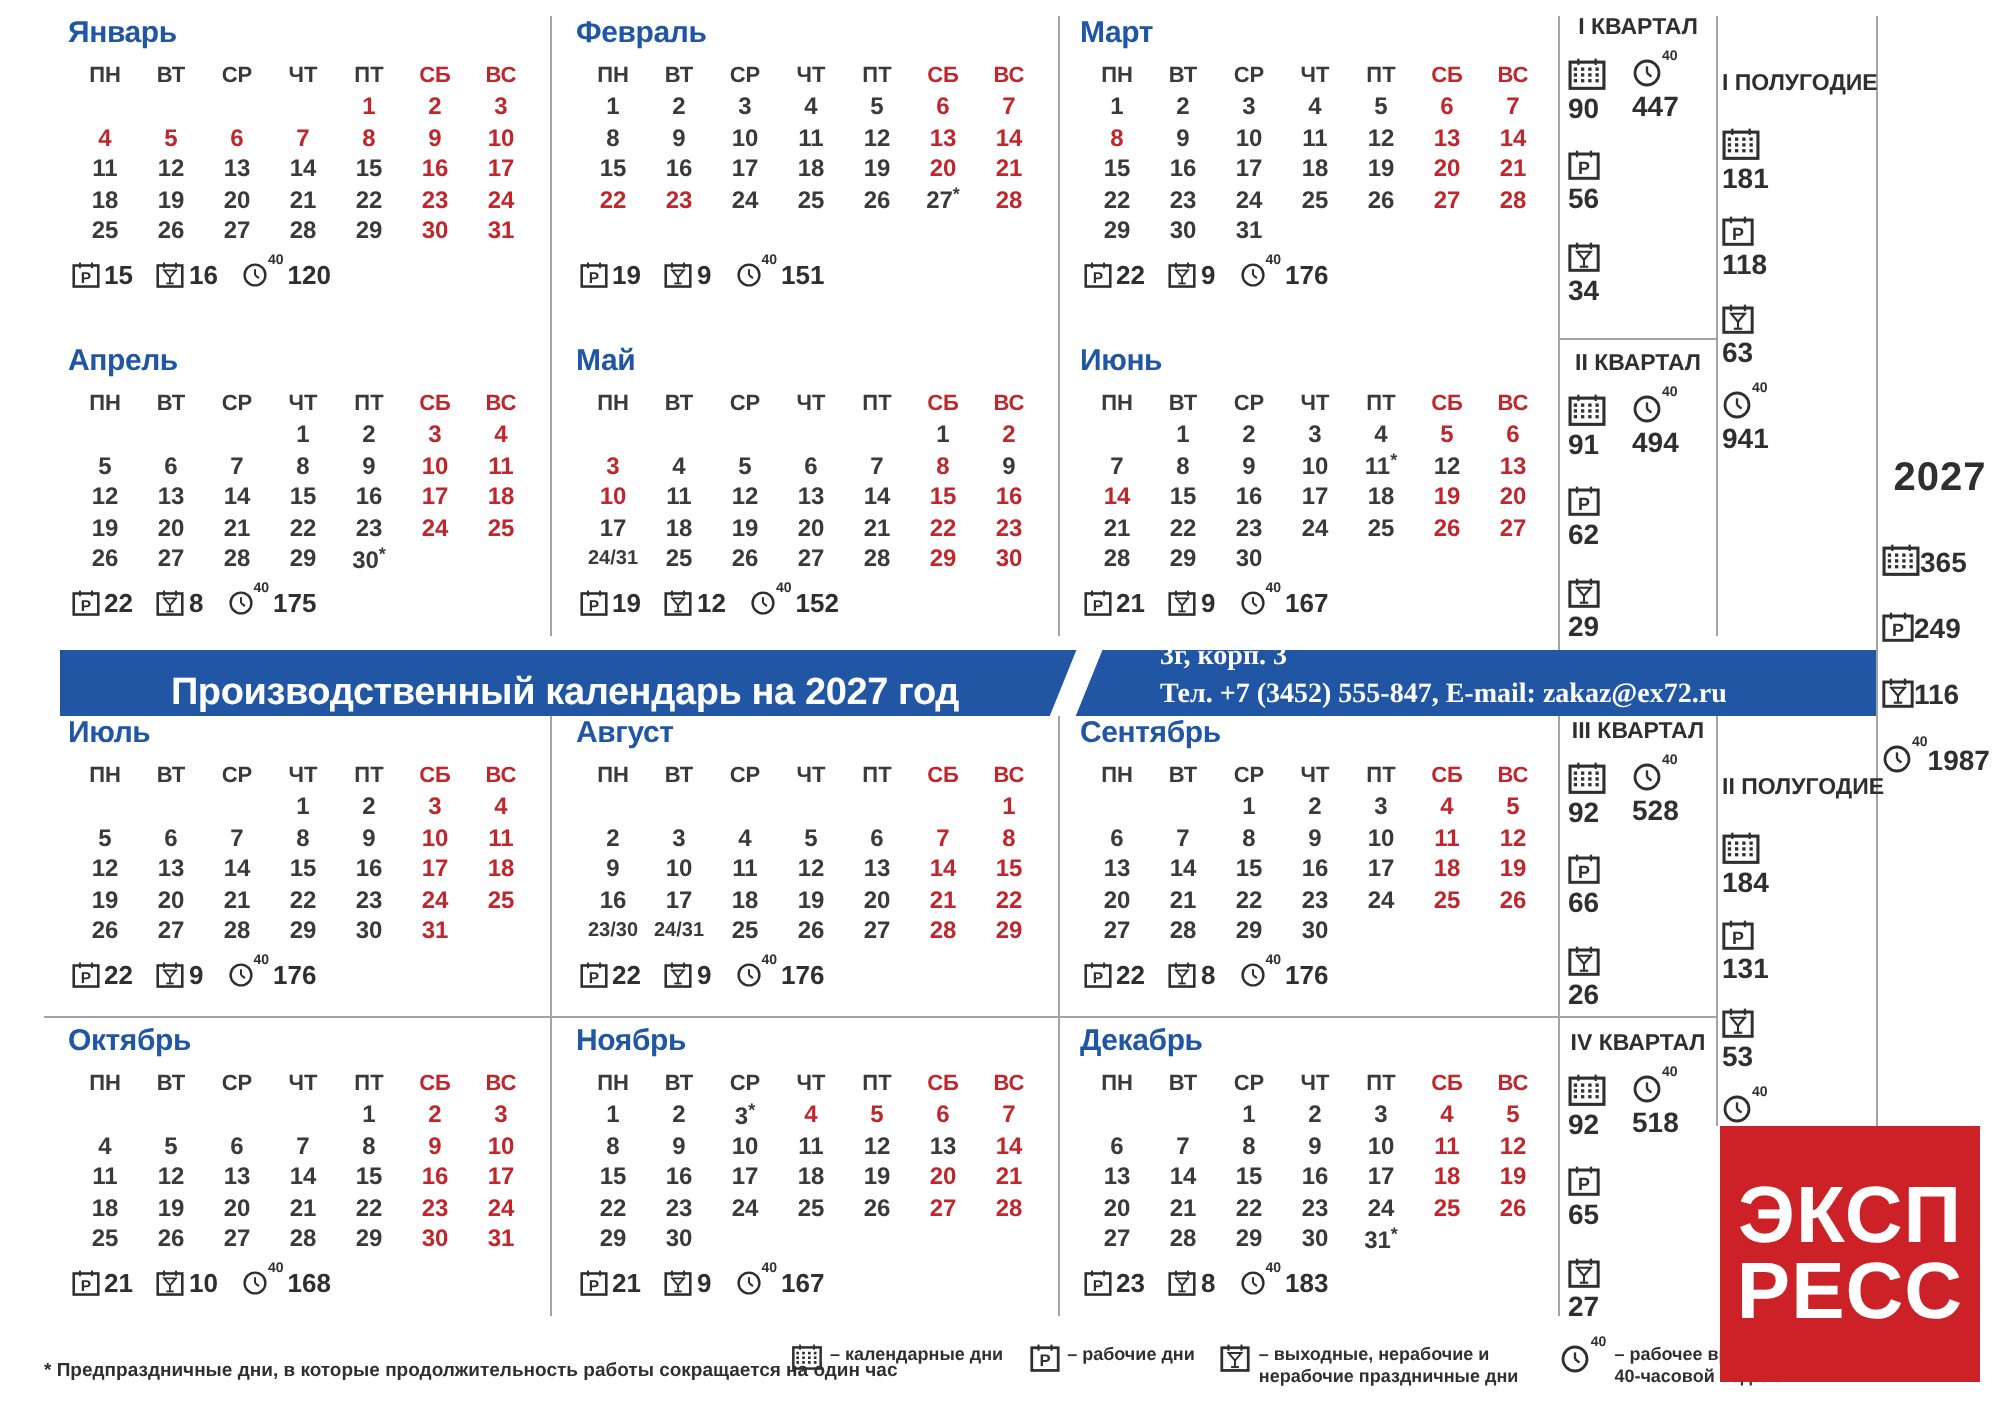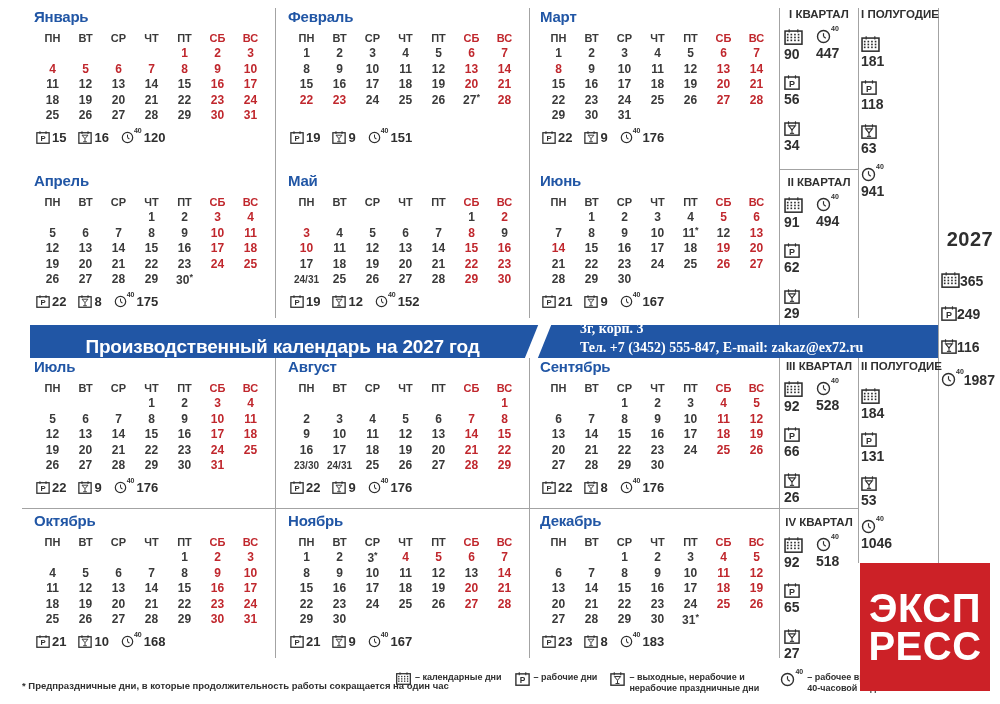--- a/index.html
+++ b/index.html
@@ -27,21 +27,21 @@
 
   
   .quarter{position:absolute;left:783px;width:72px;}
   .q-title{font-weight:bold;font-size:11.5px;color:#2f2f2f;text-align:center;white-space:nowrap;margin-bottom:9px;}
   .q-pair{display:flex;gap:13px;margin-left:1px;}
   .q-cell{display:flex;flex-direction:column;align-items:flex-start;}
   .q-item{margin-top:13px;margin-left:1px;}
   .q-num{font-size:14px;font-weight:bold;color:#2f2f2f;margin-top:2px;line-height:1.1;}
 
   
-  .half{position:absolute;left:861px;width:76px;text-align:center;}
+  .half{position:absolute;left:861px;width:76px;text-align:center;margin-top:28px;}
   .h-title{font-weight:bold;font-size:11.5px;color:#2f2f2f;white-space:nowrap;margin-bottom:16px;}
   .h-item{display:flex;flex-direction:column;align-items:flex-start;margin-bottom:11px;}
 
   
   .year-col{position:absolute;left:941px;top:228px;width:58px;text-align:center;}
   .year-label{font-weight:bold;font-size:20px;color:#2f2f2f;margin-bottom:20px;letter-spacing:0.5px;}
   .y-item{display:flex;flex-direction:row;align-items:center;margin-bottom:15px;}
   .y-num{font-size:14px;font-weight:bold;color:#2f2f2f;margin-top:2px;}
 
   

